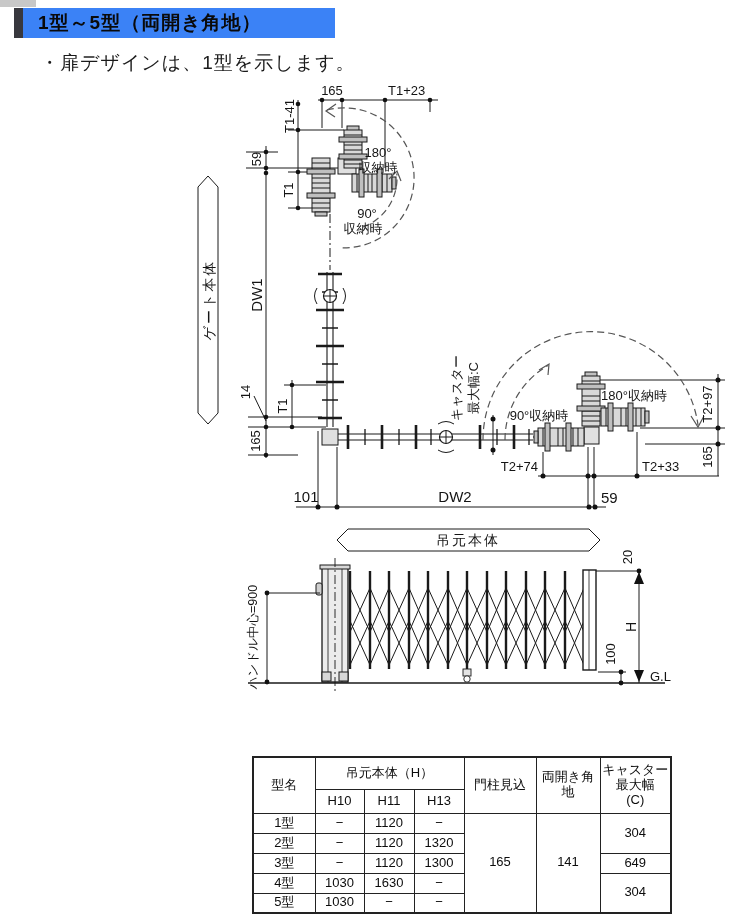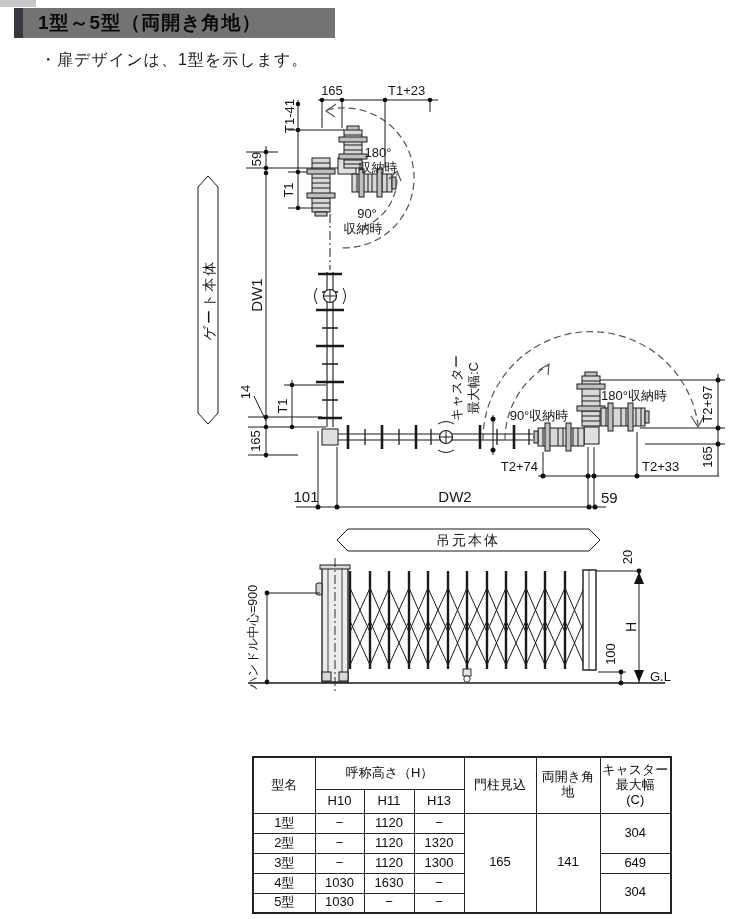--- a/index.html
+++ b/index.html
@@ -4,23 +4,23 @@
 <style>
   html,body{margin:0;padding:0;}
   body{
     width:740px;height:919px;position:relative;background:#fff;
     font-family:"Liberation Sans","DejaVu Sans",sans-serif;color:#111;
     overflow:hidden;
   }
   .corner-artifact{position:absolute;left:0;top:0;width:36px;height:7px;background:#c8c8c8;}
   .header{position:absolute;left:14px;top:8px;height:30px;display:flex;align-items:stretch;}
   .header .accent{width:9px;background:#38383e;}
-  .header .bar{background:#737373;width:297px;display:flex;align-items:center;padding-left:15px;}
+  .header .bar{background:#3b82f6;width:297px;display:flex;align-items:center;padding-left:15px;}
   .header .bar .title{font-size:19px;font-weight:bold;letter-spacing:1px;color:#0a0a0a;}
-  .note{position:absolute;left:40px;top:50px;font-size:16px;color:#1a1a1a;letter-spacing:1px;}
+  .note{position:absolute;left:40px;top:50px;font-size:19px;color:#1a1a1a;letter-spacing:1px;}
   svg.drawing{position:absolute;left:0;top:0;}
   svg text{fill:#141414;font-family:"Liberation Sans","DejaVu Sans",sans-serif;}
   .dim{font-size:13px;}
   .dim-big{font-size:15px;}
   .lbl{font-size:13px;}
   .banner-t{font-size:14px;letter-spacing:2px;}
   
   table.spec{
     position:absolute;left:252px;top:756px;border-collapse:collapse;
     table-layout:fixed;font-size:13px;text-align:center;color:#0c0c0c;
@@ -274,21 +274,21 @@
       <col style="width:49px">
       <col style="width:50px">
       <col style="width:50px">
     <col style="width:72px">
       <col style="width:64px">
       <col style="width:71px">
   </colgroup>
   <tbody>
     <tr class="hdr">
       <th rowspan="2">型名</th>
-      <th colspan="3">呼称高さ（H）</th>
+      <th colspan="3">吊元本体（H）</th>
       <th rowspan="2">門柱見込</th>
       <th rowspan="2">両開き角地</th>
       <th rowspan="2" class="pre">キャスター
 最大幅
 (C)</th>
     </tr>
     <tr class="hdr2">
       <th>H10</th>
       <th>H11</th>
       <th>H13</th>

